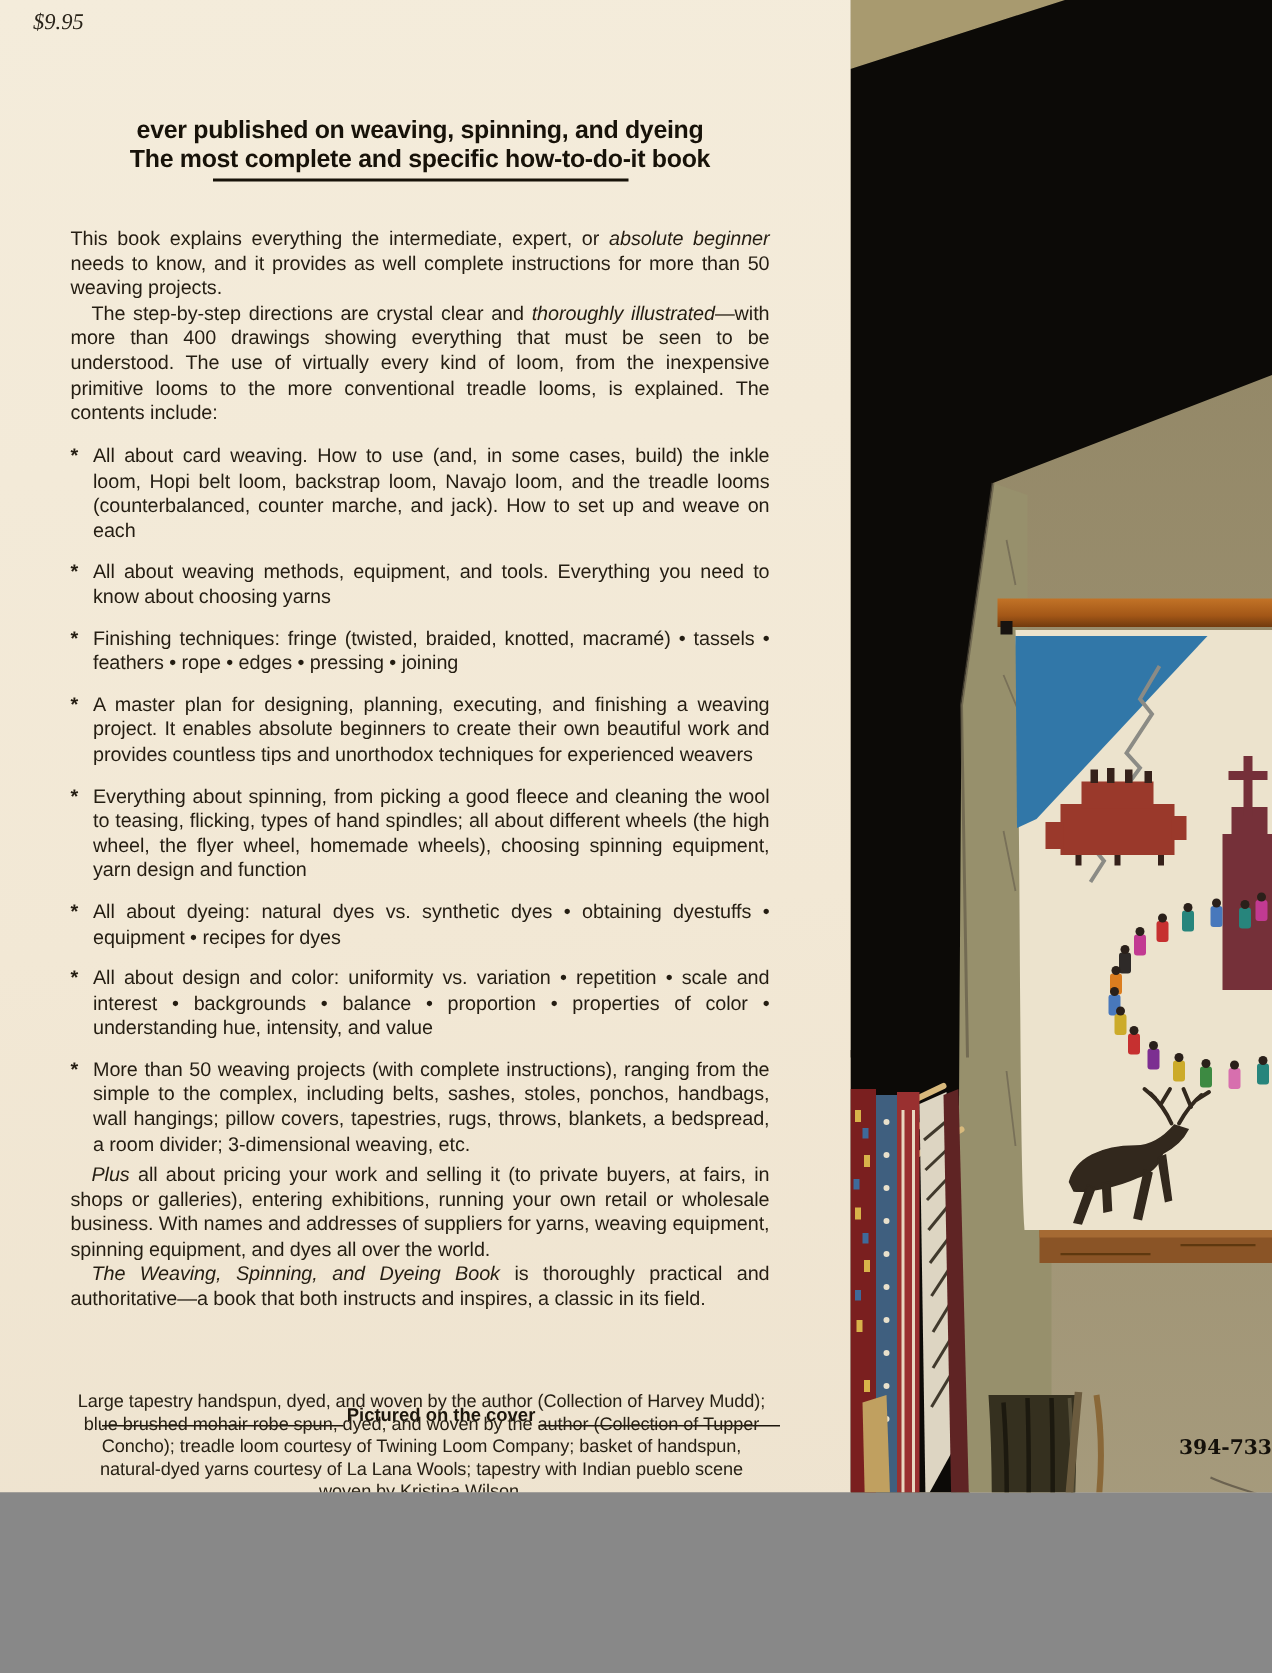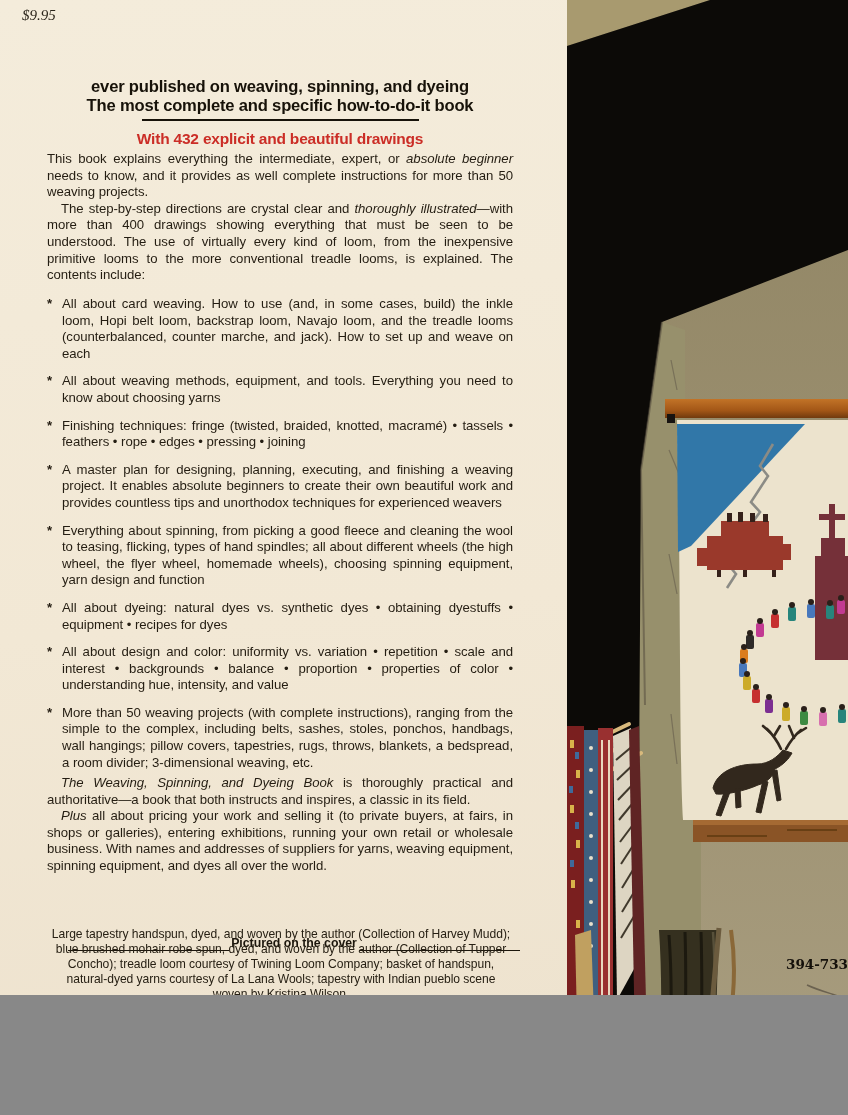--- a/index.html
+++ b/index.html
@@ -39,41 +39,40 @@
 
 <div class="page">
 
   <div class="price">$9.95</div>
 
   <div class="headline">
     <div>ever published on weaving, spinning, and dyeing</div>
     <div>The most complete and specific how-to-do-it book</div>
   </div>
   <div class="rule"></div>
-  <div class="subhead">With 432 explicit and beautiful drawings</div>
 
   <div class="textblock intro" id="intro-block">
       <p class="para"><span>This book explains everything the intermediate, expert, or </span><i>absolute beginner</i><span> needs to know, and it provides as well complete instructions for more than 50 weaving projects.</span></p>
       <p class="para indent"><span>The step-by-step directions are crystal clear and </span><i>thoroughly illustrated</i><span>—with more than 400 drawings showing everything that must be seen to be understood. The use of virtually every kind of loom, from the inexpensive primitive looms to the more conventional treadle looms, is explained. The contents include:</span></p>
     </div>
 
   <div class="textblock bullets" id="bullet-list">
       <div class="bullet"><span class="star">*</span><span>All about card weaving. How to use (and, in some cases, build) the inkle loom, Hopi belt loom, backstrap loom, Navajo loom, and the treadle looms (counterbalanced, counter marche, and jack). How to set up and weave on each</span></div>
       <div class="bullet"><span class="star">*</span><span>All about weaving methods, equipment, and tools. Everything you need to know about choosing yarns</span></div>
       <div class="bullet"><span class="star">*</span><span>Finishing techniques: fringe (twisted, braided, knotted, macramé) • tassels • feathers • rope • edges • pressing • joining</span></div>
       <div class="bullet"><span class="star">*</span><span>A master plan for designing, planning, executing, and finishing a weaving project. It enables absolute beginners to create their own beautiful work and provides countless tips and unorthodox techniques for experienced weavers</span></div>
       <div class="bullet"><span class="star">*</span><span>Everything about spinning, from picking a good fleece and cleaning the wool to teasing, flicking, types of hand spindles; all about different wheels (the high wheel, the flyer wheel, homemade wheels), choosing spinning equipment, yarn design and function</span></div>
       <div class="bullet"><span class="star">*</span><span>All about dyeing: natural dyes vs. synthetic dyes • obtaining dyestuffs • equipment • recipes for dyes</span></div>
       <div class="bullet"><span class="star">*</span><span>All about design and color: uniformity vs. variation • repetition • scale and interest • backgrounds • balance • proportion • properties of color • understanding hue, intensity, and value</span></div>
       <div class="bullet"><span class="star">*</span><span>More than 50 weaving projects (with complete instructions), ranging from the simple to the complex, including belts, sashes, stoles, ponchos, handbags, wall hangings; pillow covers, tapestries, rugs, throws, blankets, a bedspread, a room divider; 3-dimensional weaving, etc.</span></div>
     </div>
 
   <div class="textblock closing" id="closing-block">
+      <p class="para indent"><i>Plus</i><span> all about pricing your work and selling it (to private buyers, at fairs, in shops or galleries), entering exhibitions, running your own retail or wholesale business. With names and addresses of suppliers for yarns, weaving equipment, spinning equipment, and dyes all over the world.</span></p>
       <p class="para indent"><i>The Weaving, Spinning, and Dyeing Book</i><span> is thoroughly practical and authoritative—a book that both instructs and inspires, a classic in its field.</span></p>
-      <p class="para indent"><i>Plus</i><span> all about pricing your work and selling it (to private buyers, at fairs, in shops or galleries), entering exhibitions, running your own retail or wholesale business. With names and addresses of suppliers for yarns, weaving equipment, spinning equipment, and dyes all over the world.</span></p>
     </div>
 
   <div class="divider">
     <div class="seg"></div>
     <div class="lbl">Pictured on the cover</div>
     <div class="seg"></div>
   </div>
 
   <div class="credits">Large tapestry handspun, dyed, and woven by the author (Collection of Harvey Mudd); blue brushed mohair robe spun, dyed, and woven by the author (Collection of Tupper Concho); treadle loom courtesy of Twining Loom Company; basket of handspun, natural-dyed yarns courtesy of La Lana Wools; tapestry with Indian pueblo scene woven by Kristina Wilson.</div>
 

